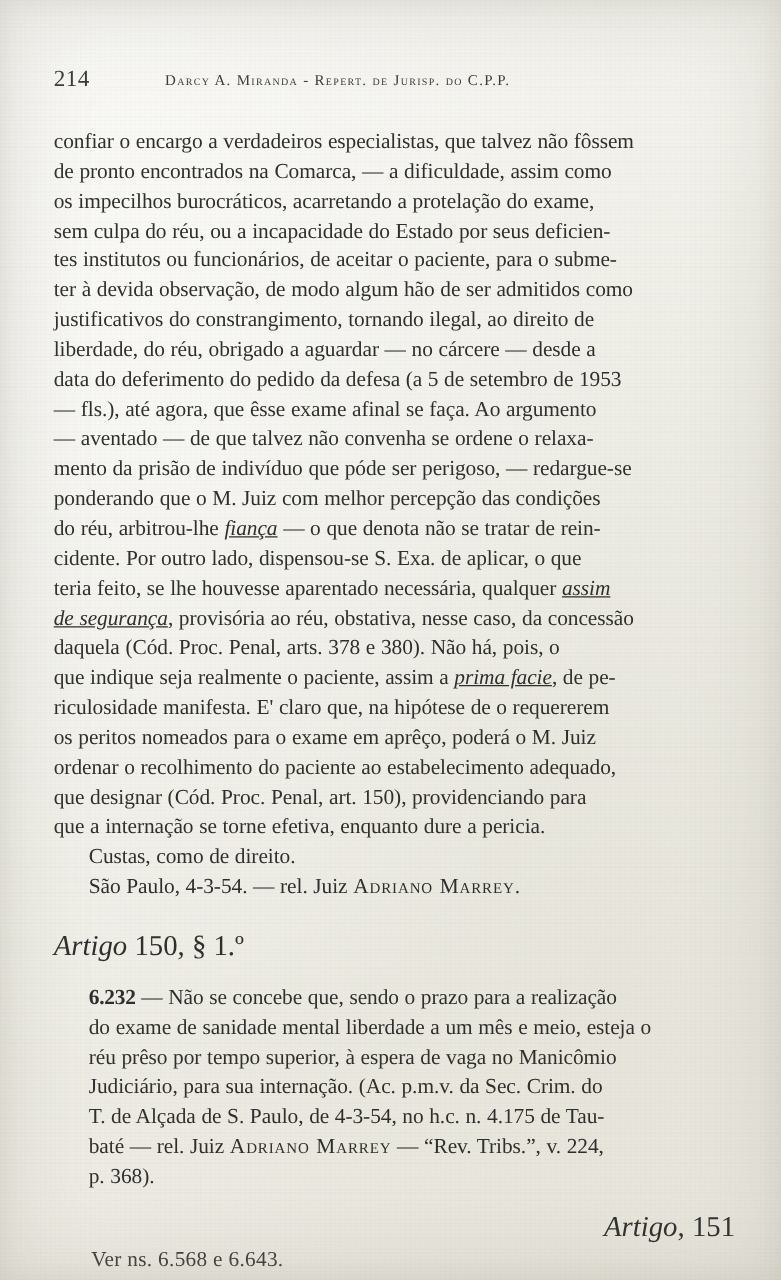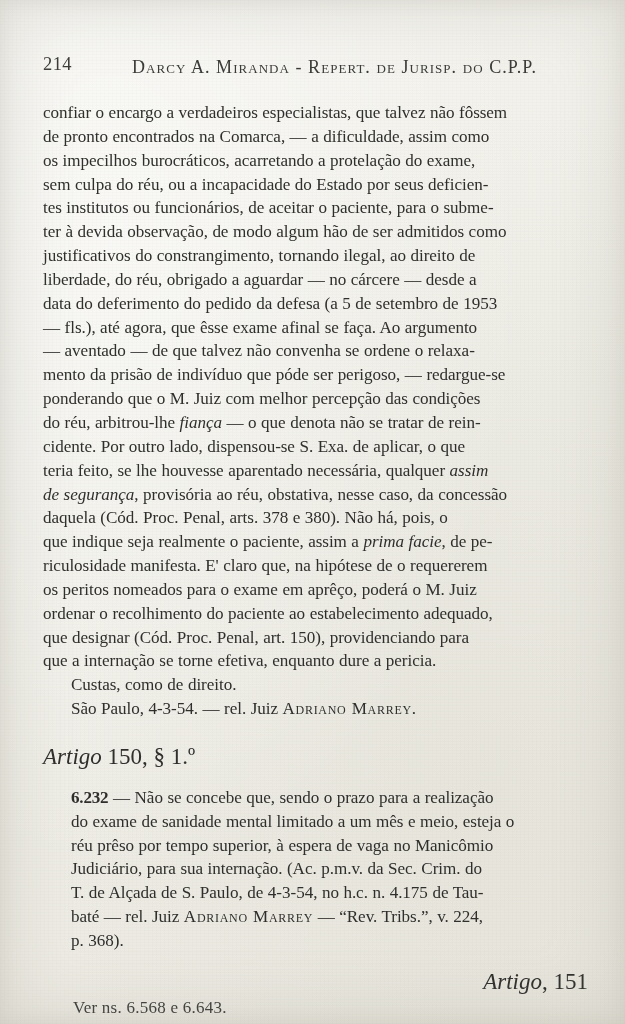--- a/index.html
+++ b/index.html
@@ -51,21 +51,21 @@
     left: 43px;
     top: 0;
     font-size: 18.5px;
     letter-spacing: 0.4px;
     color: #3a3a38;
   }
   .head-title {
     position: absolute;
     left: 132px;
     top: 3px;
-    font-size: 18px;
+    font-size: 12px;
     font-variant: small-caps;
     letter-spacing: 1.05px;
     color: #3b3b39;
     white-space: nowrap;
   }
 
   .textblock {
     position: absolute;
     left: 43px;
     top: 101px;
@@ -87,21 +87,21 @@
   .ln {
     display: block;
     white-space: nowrap;
   }
   .ln.j {
     display: flex;
     justify-content: space-between;
   }
   .ln.j > span { display: inline-block; }
 
-  i, .it { font-style: italic; }
+  i, .it { font-style: italic; text-decoration: underline; }
   .sc {
     font-variant: small-caps;
     letter-spacing: 0.7px;
   }
   .bnum {
     font-weight: bold;
     letter-spacing: -0.2px;
   }
 
   h2.artigo {
@@ -219,21 +219,21 @@
 
     <h2 class="artigo" style="margin-top:25px;">
       <span class="w">Artigo</span><span> 150, § 1.º</span>
     </h2>
 
     <p class="para indent" style="margin-top:18px;">
       <span class="ln j">
           <span><span class="bnum">6.232</span><span> — </span><span>Não se concebe que, sendo o prazo para a realização</span></span>
         </span>
       <span class="ln j">
-          <span>do exame de sanidade mental limitado a um mês e meio, esteja o</span>
+          <span>do exame de sanidade mental liberdade a um mês e meio, esteja o</span>
         </span>
       <span class="ln j">
           <span>réu prêso por tempo superior, à espera de vaga no Manicômio</span>
         </span>
       <span class="ln j">
           <span>Judiciário, para sua internação.  (Ac. p.m.v. da Sec. Crim. do</span>
         </span>
       <span class="ln j">
           <span>T. de Alçada de S. Paulo, de 4-3-54, no h.c. n. 4.175 de Tau-</span>
         </span>

